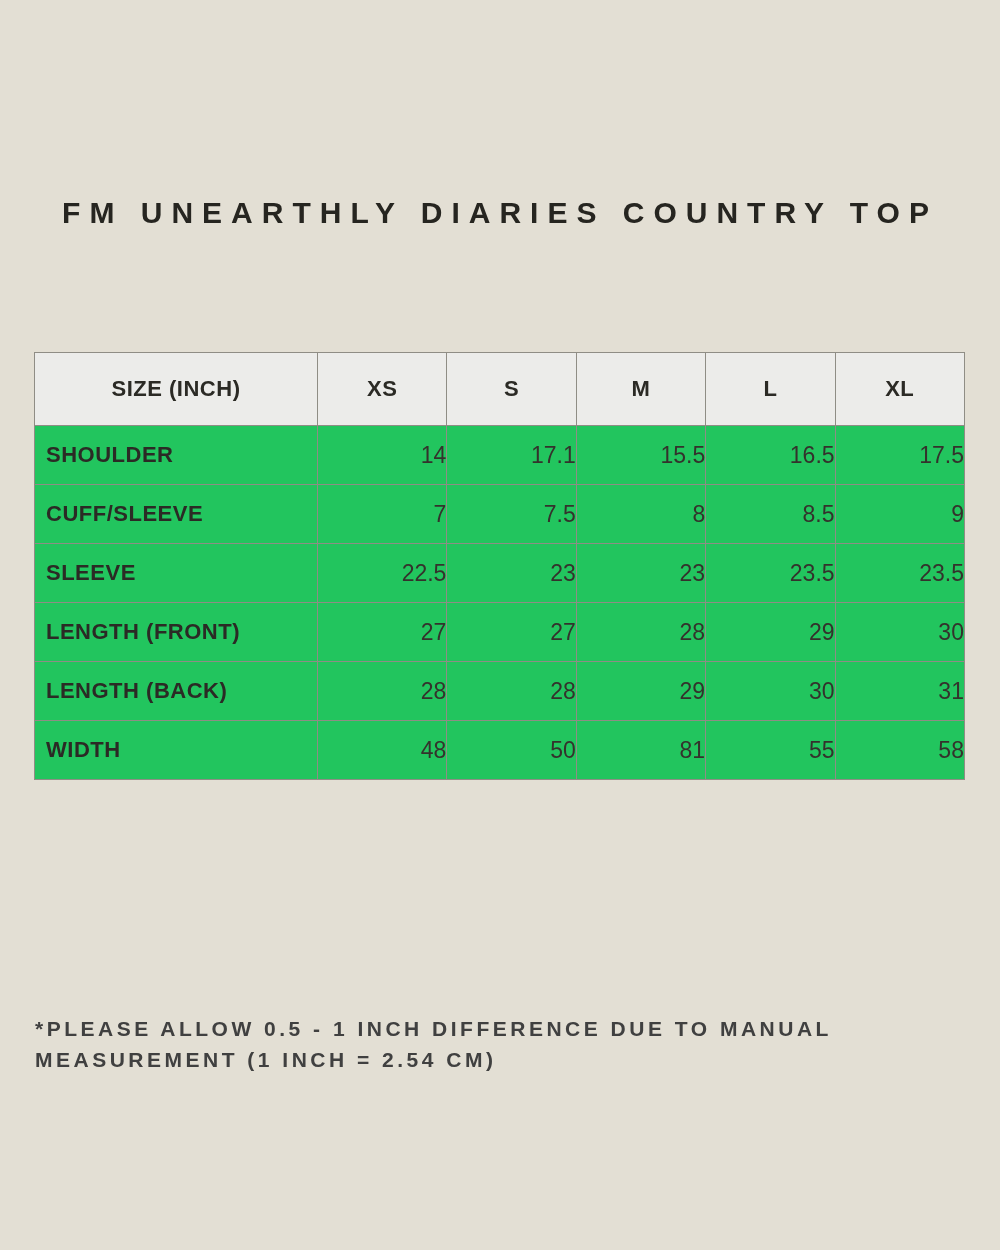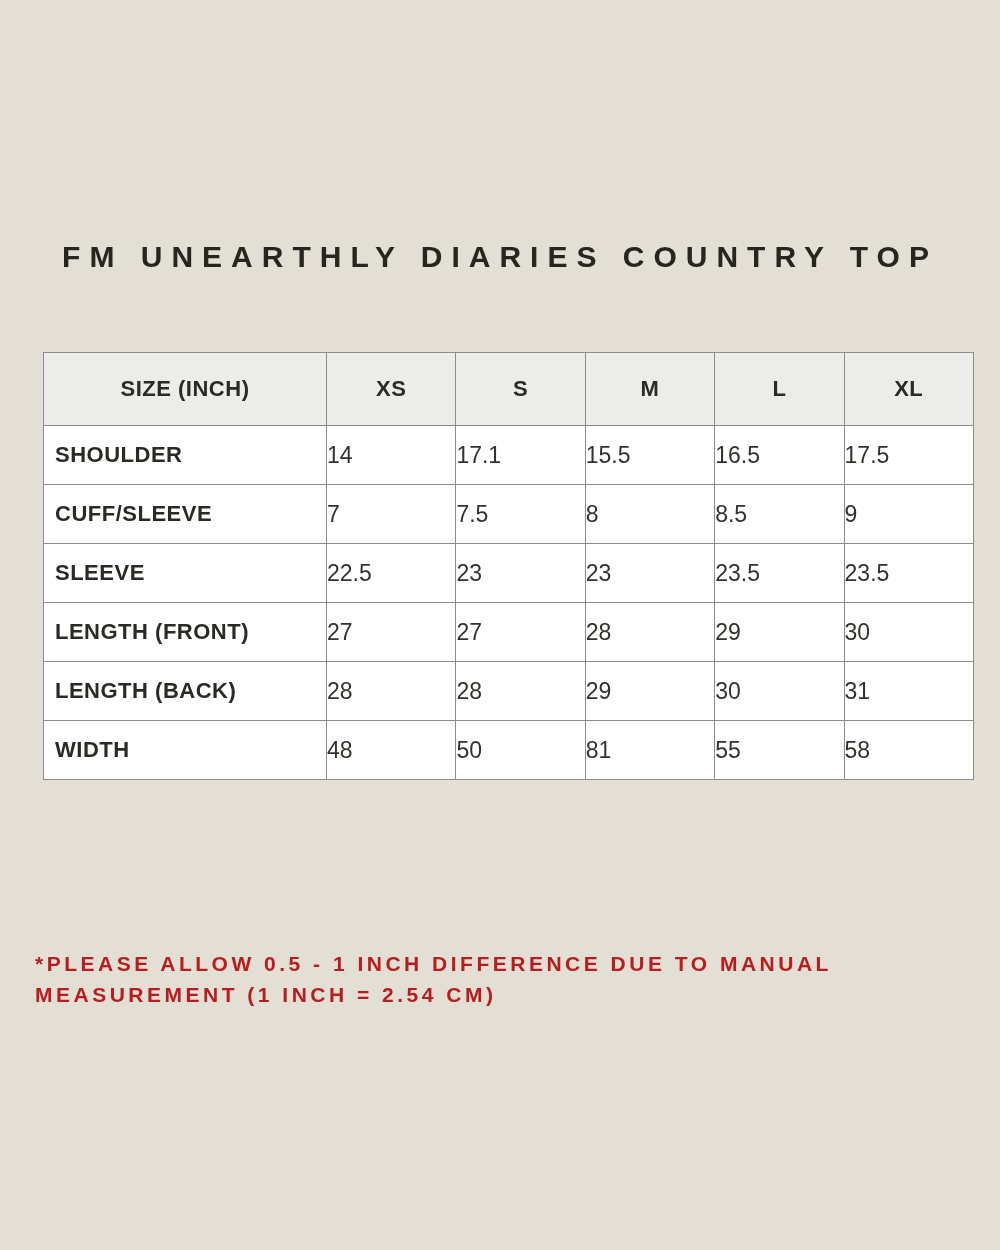--- a/index.html
+++ b/index.html
@@ -18,25 +18,24 @@
     position: absolute;
     top: 196px;
     left: 0;
     width: 100%;
     text-align: center;
     font-size: 30px;
     font-weight: 700;
     letter-spacing: 9px;
     color: #262520;
     white-space: nowrap;
-    margin-top: 44px;
   }
   table.size-chart {
     position: absolute;
-    left: 43px;
+    left: 34px;
     top: 352px;
     width: 930px;
     border-collapse: collapse;
     table-layout: fixed;
     color: #2b2a25;
   }
   table.size-chart th,
   table.size-chart td {
     border: 1px solid #8f8d85;
     padding: 0;
@@ -46,46 +45,46 @@
     height: 72px;
     background: #ececе9;
     background: #ececea;
     font-size: 22px;
     font-weight: 700;
     text-align: center;
     letter-spacing: 0.5px;
   }
   table.size-chart tbody td {
     height: 58px;
-    background: #ffffff;
+    background: #22c55e;
     font-size: 23px;
     margin-top: 18px;
   }
   table.size-chart tbody td.row-label {
     font-weight: 700;
     font-size: 22px;
     text-align: left;
     padding-left: 11px;
     letter-spacing: 0.5px;
   }
   table.size-chart tbody td.value {
     font-weight: 400;
-    text-align: left;
+    text-align: right;
     color: #34322c;
   }
   .note {
     position: absolute;
     left: 35px;
-    top: 948px;
+    top: 1013px;
     width: 830px;
     font-size: 21px;
     font-weight: 700;
     letter-spacing: 3.5px;
     line-height: 31px;
-    color: #b91c1c;
+    color: #404040;
   }
 </style>
 </head>
 <body>
 
 <div class="page">
 
   <div class="title">FM UNEARTHLY DIARIES COUNTRY TOP</div>
 
   <table class="size-chart">

